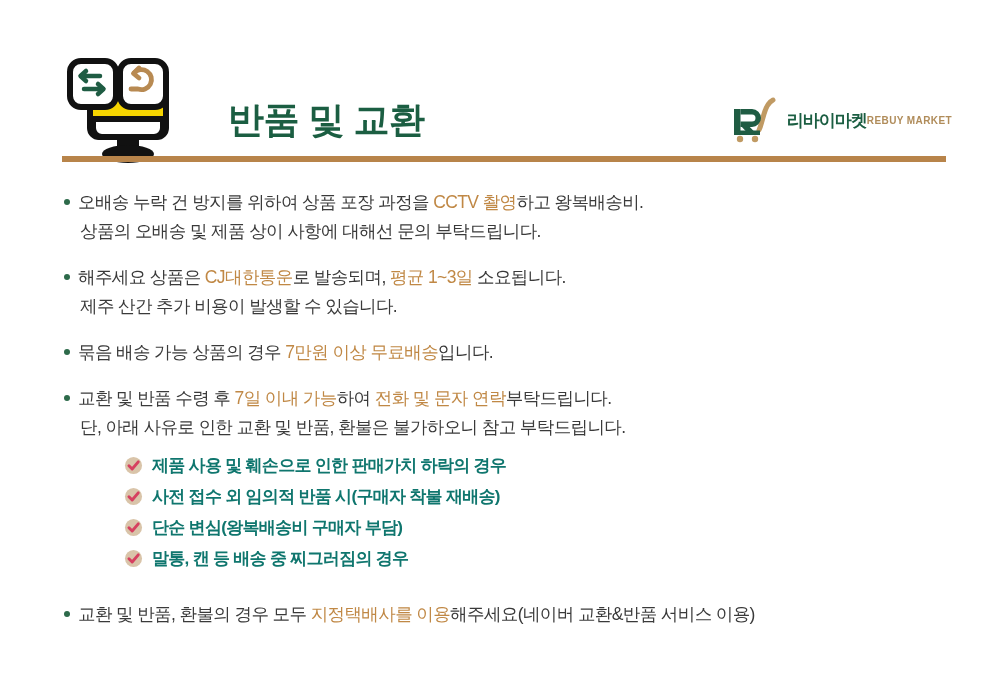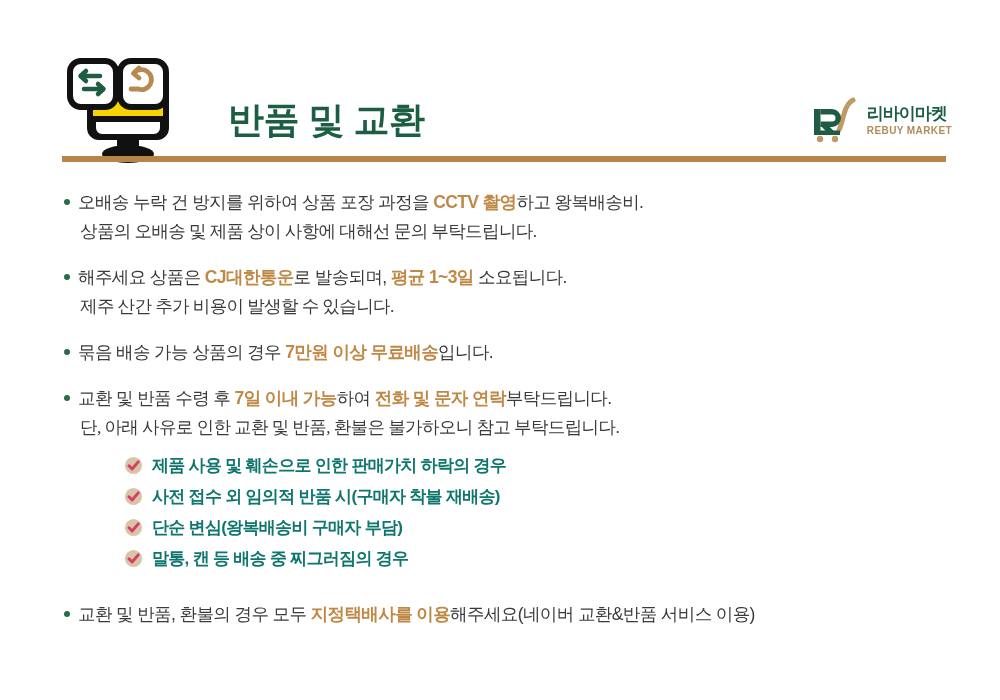--- a/index.html
+++ b/index.html
@@ -53,21 +53,21 @@
     align-items: center;
     gap: 7px;
   }
   .brand-mark {
     width: 52px;
     height: 48px;
     flex: 0 0 auto;
   }
   .brand-text {
     display: flex;
-    flex-direction: column;
+    flex-direction: row;
     align-items: flex-start;
     line-height: 1;
   }
   .brand-kr {
     font-size: 17px;
     font-weight: bold;
     color: #1b5e42;
     letter-spacing: -1px;
   }
   .brand-en {
@@ -112,25 +112,25 @@
     background: #2d6a4a;
   }
 
   .line {
     font-size: 17.5px;
     line-height: 29px;
     letter-spacing: -0.6px;
     color: #3a3a3a;
     white-space: nowrap;
   }
-  .line.indent { padding-left: 2px; font-family: Liberation Serif, serif; }
+  .line.indent { padding-left: 2px; }
 
   .hl {
     color: #c08845;
-    font-weight: bold;
+    font-weight: normal;
   }
 
   
   .checklist {
     margin-top: 8px;
     padding-left: 46px;
   }
   .check-item {
     display: flex;
     align-items: center;

